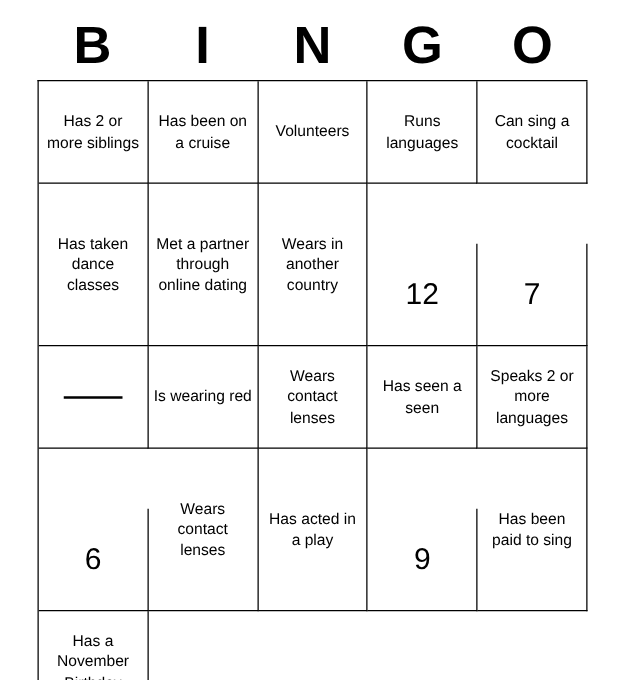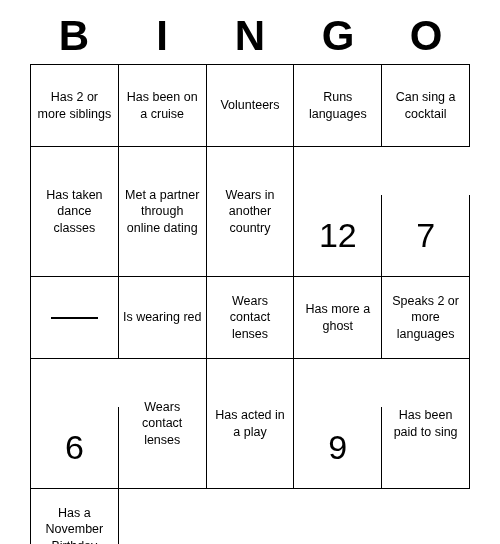--- a/index.html
+++ b/index.html
@@ -51,21 +51,21 @@
       display: flex;
       align-items: center;
       justify-content: center;
       text-align: center;
       padding: 6px 4px;
       font-size: 12.5px;
       line-height: 1.3;
     }
 
     .bingo-cell.number {
-      font-size: 34px;
+      font-size: 24px;
       font-weight: normal;
       margin-top: 48px;
     }
 
     .bingo-cell.free {
       position: relative;
     }
 
     .free-line {
       width: 60%;
@@ -94,21 +94,21 @@
       <div class="bingo-cell">Has taken dance classes</div>
       <div class="bingo-cell">Met a partner through online dating</div>
       <div class="bingo-cell">Wears in another country</div>
       <div class="bingo-cell number">12</div>
       <div class="bingo-cell number">7</div>
       <div class="bingo-cell free">
         <span class="free-line"></span>
       </div>
       <div class="bingo-cell">Is wearing red</div>
       <div class="bingo-cell">Wears contact lenses</div>
-      <div class="bingo-cell">Has more a ghost</div>
+      <div class="bingo-cell">Has seen a seen</div>
       <div class="bingo-cell">Speaks 2 or more languages</div>
       <div class="bingo-cell number">6</div>
       <div class="bingo-cell">Wears contact lenses</div>
       <div class="bingo-cell">Has acted in a play</div>
       <div class="bingo-cell number">9</div>
       <div class="bingo-cell">Has been paid to sing</div>
       <div class="bingo-cell">Has a November Birthday</div>
     </div>
 </div>
 

